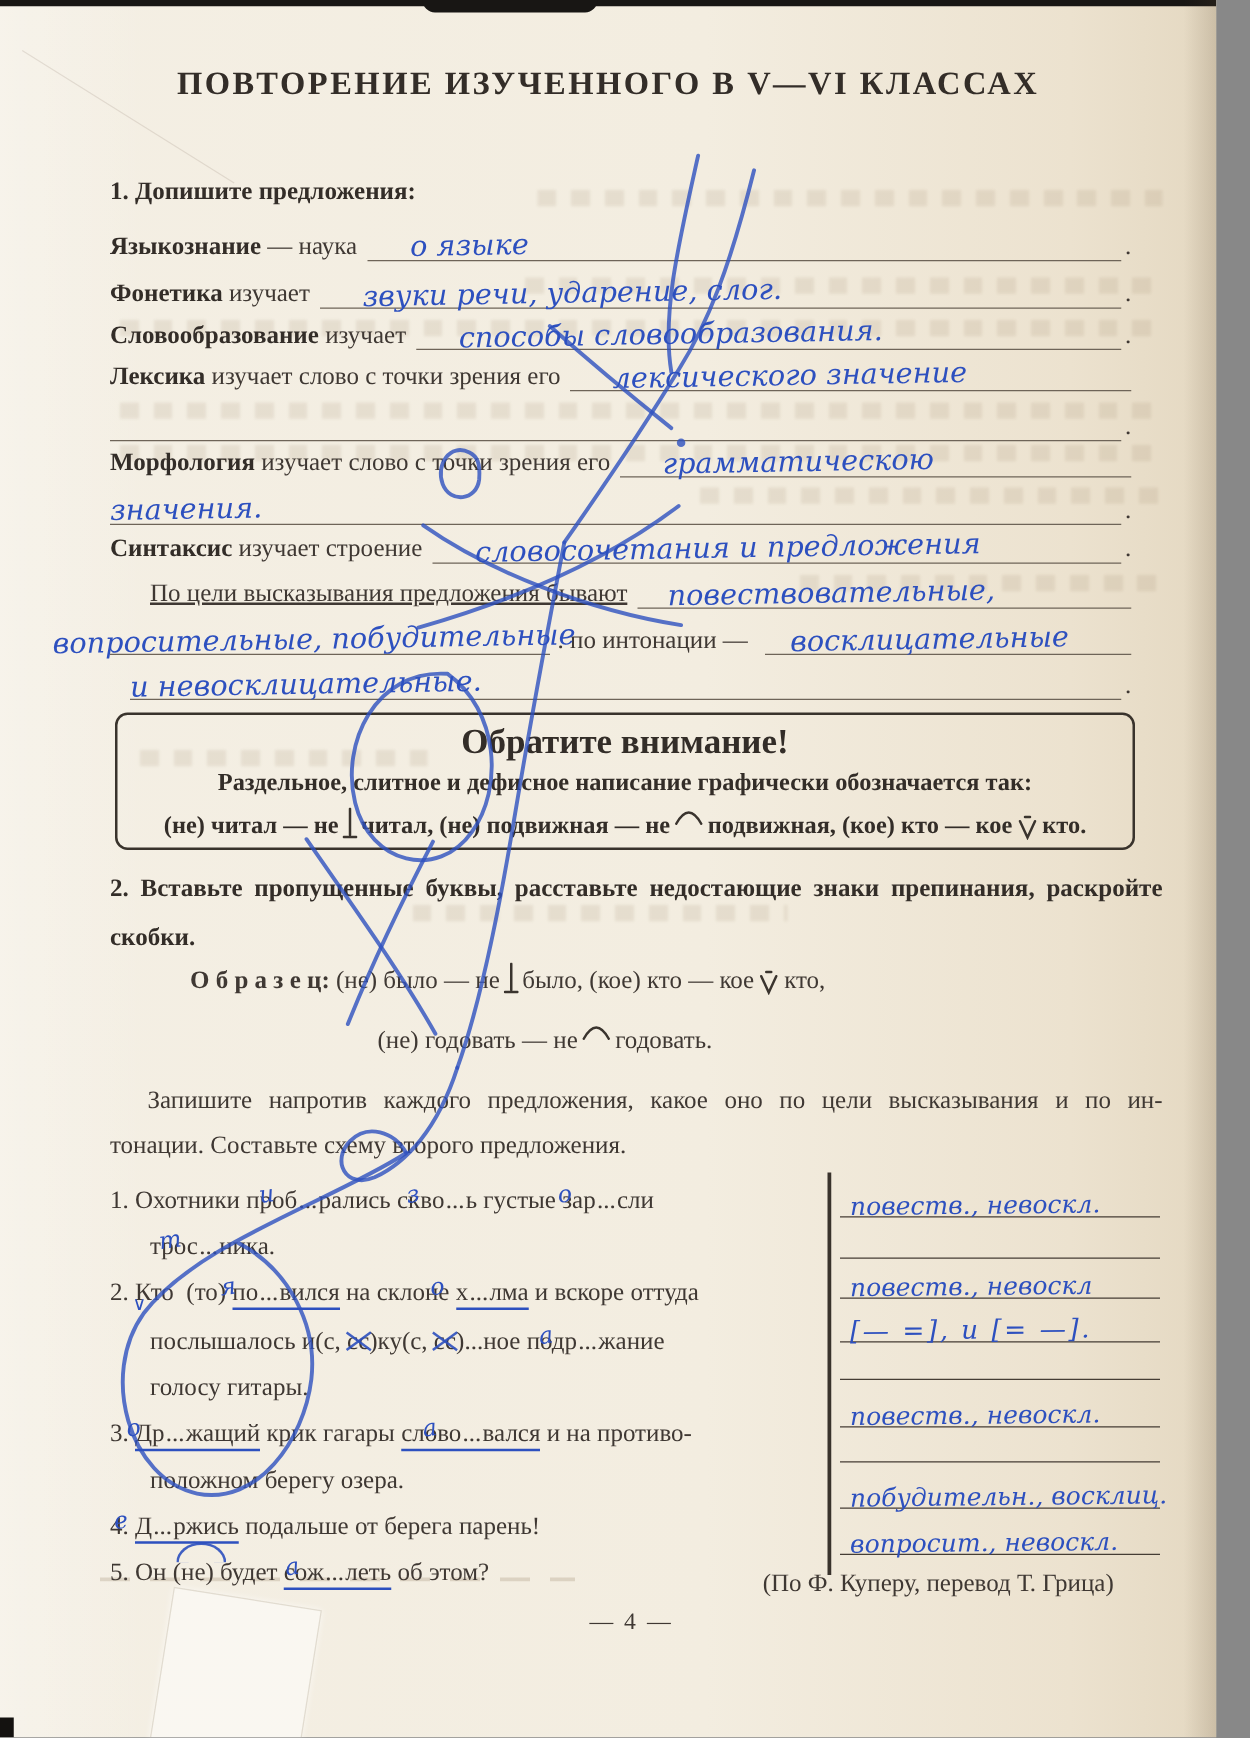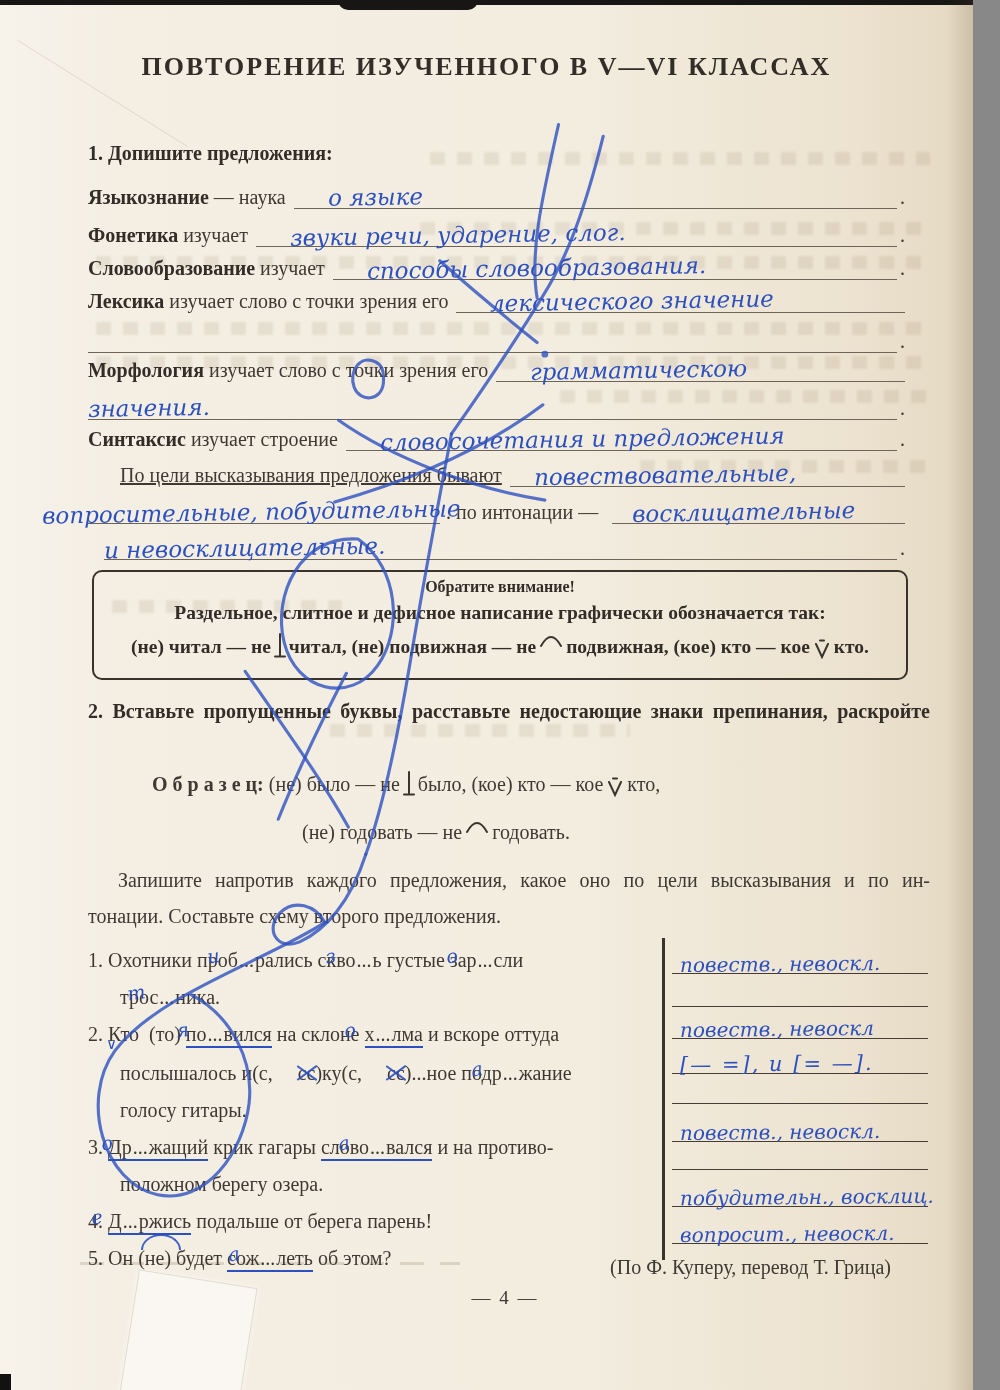--- a/index.html
+++ b/index.html
@@ -30,39 +30,39 @@
   .h-ex{position:absolute;left:88px;font-weight:bold;font-size:20px;color:var(--ink-b);}
   .fillrow{position:absolute;left:88px;right:68px;display:flex;align-items:flex-end;font-size:20px;height:27px;}
   .fillrow .b{font-weight:bold;color:var(--ink-b);white-space:pre;}
   .fillrow .p{white-space:pre;}
   .fillrow .rulebox{flex:1;position:relative;border-bottom:1.6px solid var(--rule);height:100%;margin-left:8px;}
   .fillrow .end{padding-left:3px;}
   .hand{font-family:"DejaVu Serif", serif;font-style:italic;color:var(--pen);white-space:nowrap;}
   .rulebox .hand{position:absolute;bottom:-2px;font-size:23px;transform:rotate(-1deg);}
 
   .notice{position:absolute;left:92px;top:570px;width:812px;height:100px;border:2.5px solid #39332c;border-radius:10px;padding-top:6px;text-align:center;}
-  .notice .nt{font-weight:bold;font-size:16px;color:var(--ink-b);}
+  .notice .nt{font-weight:bold;font-size:28px;color:var(--ink-b);}
   .notice .nl{font-weight:bold;font-size:19.5px;color:var(--ink-b);margin-top:6px;white-space:nowrap;}
   .mark{display:inline-block;margin:0 3px;}
   .mark svg path{stroke:#3a342e;stroke-width:2;fill:none;stroke-linecap:round;}
   .mark-bar{vertical-align:-6px;} .mark-arc{vertical-align:6px;} .mark-vee{vertical-align:-6px;}
 
   .ex2h{position:absolute;left:88px;width:842px;font-weight:bold;font-size:20px;color:var(--ink-b);line-height:39px;}
   .ex2h .l1{text-align:justify;text-align-last:justify;}
   .sample{position:absolute;left:152px;width:720px;font-size:20px;line-height:36px;}
   .sample .sl2{margin-left:150px;}
   .instr{position:absolute;left:88px;width:842px;font-size:20px;line-height:36px;}
   .instr .l1{text-indent:30px;text-align:justify;text-align-last:justify;}
 
   .sentences{position:absolute;left:88px;top:942px;width:576px;font-size:20px;line-height:37px;}
   .sentences p{margin:0;padding-left:32px;text-indent:-32px;}
   .gap{position:relative;padding:0 1px;}
   .gap .ins{position:absolute;top:-15px;left:1px;font-family:"DejaVu Serif",serif;font-style:italic;font-size:19px;color:var(--pen);transform:rotate(-8deg);}
   .blue-u{border-bottom:2.2px solid var(--pen);padding-bottom:1px;}
-  .crossed{position:relative;margin-left:20px;}
+  .crossed{position:relative;}
   .crossed::before,.crossed::after{content:"";position:absolute;left:-3px;right:-3px;top:45%;height:2px;background:var(--pen);opacity:.9;}
   .crossed::before{transform:rotate(36deg);} .crossed::after{transform:rotate(-36deg);}
   .vee-hand{display:inline-block;color:var(--pen);transform:translateY(8px);font-size:15px;width:12px;margin:0 -1px;}
   .arc-over{position:relative;}
   .arc-over::before{content:"";position:absolute;left:3px;top:-13px;width:36px;height:14px;border:2.2px solid var(--pen);border-bottom:none;border-radius:50% 50% 0 0/100% 100% 0 0;opacity:.9;}
 
   .divider{position:absolute;left:662px;top:938px;width:2.5px;height:322px;background:#39332c;}
   .ans-line{position:absolute;left:672px;width:256px;height:33px;border-bottom:1.5px solid #453d34;}
   .ans-line .hand{position:absolute;bottom:-3px;left:8px;font-size:20px;transform:rotate(-.6deg);}
   .ans-scheme .hand{font-size:21px;letter-spacing:2px;}
@@ -186,20 +186,21 @@
             <path d="M6 1 L6 22 M1 23.5 L11 23.5"></path>
           </svg></span><span>читал, (не) подвижная — не</span><span class="mark mark-arc"><svg width="24" height="13" viewBox="0 0 24 13">
             <path d="M2 12 Q12 -6 22 12"></path>
           </svg></span><span>подвижная, (кое) кто — кое</span><span class="mark mark-vee"><svg width="18" height="20" viewBox="0 0 18 20">
             <path d="M3 5 L9 18 L15 5 M7 1.5 L11 1.5"></path>
           </svg></span><span>кто.</span></div>
   </div>
 
   <div class="ex2h" style="top:692px;">
     <div class="l1">2. Вставьте пропущенные буквы, расставьте недостающие знаки препинания, раскройте</div>
+    <div>скобки.</div>
   </div>
 
   <div class="sample" style="top:766px;">
     <div class="sl1"><span class="b" style="font-weight:bold;">О б р а з е ц:</span><span id="sample-seg-1"><span> (не) было — не</span><span class="mark mark-bar"><svg width="12" height="26" viewBox="0 0 12 26">
               <path d="M6 1 L6 22 M1 23.5 L11 23.5"></path>
             </svg></span><span>было, (кое) кто — кое</span><span class="mark mark-vee"><svg width="18" height="20" viewBox="0 0 18 20">
               <path d="M3 5 L9 18 L15 5 M7 1.5 L11 1.5"></path>
             </svg></span><span>кто,</span></span></div>
     <div class="sl2" id="sample-seg-2"><span>(не) годовать — не</span><span class="mark mark-arc"><svg width="24" height="13" viewBox="0 0 24 13">
             <path d="M2 12 Q12 -6 22 12"></path>

